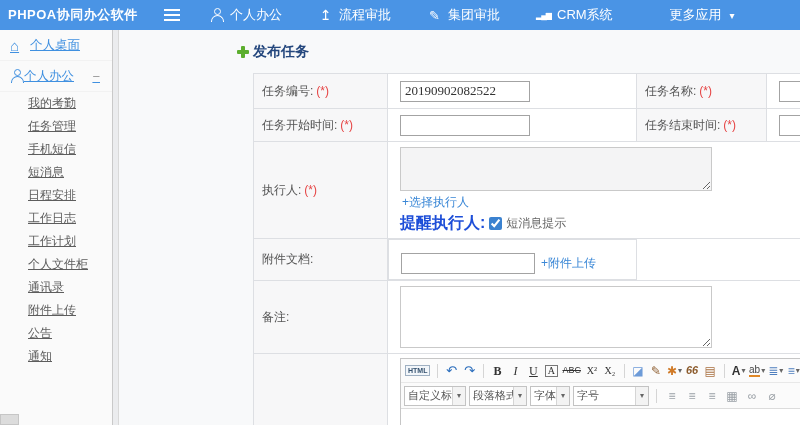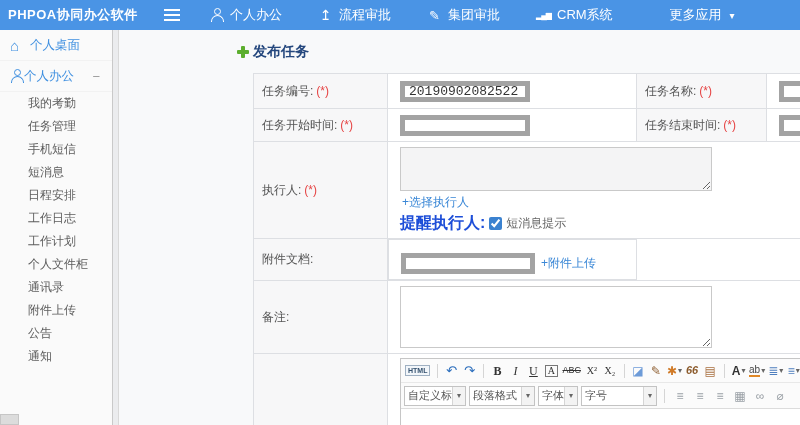--- a/index.html
+++ b/index.html
@@ -17,21 +17,21 @@
   .icon-person::before { content:""; position:absolute; left:4px; top:0; width:5px; height:5px; border:1.5px solid #fff; border-radius:50%; }
   .icon-person::after { content:""; position:absolute; left:1px; top:7px; width:11px; height:6px; border:1.5px solid #fff; border-bottom:none; border-radius:7px 7px 0 0; }
   [data-name="process-icon"]::before { content:"↥"; font-size:14px; }
   [data-name="edit-approve-icon"]::before { content:"✎"; font-size:13px; }
   [data-name="chart-icon"]::before { content:"▂▄▆"; font-size:8px; letter-spacing:-1px; }
   .t-caret { font-size:10px; margin-left:2px; }
 
   
   .sidebar { position:absolute; left:0; top:30px; width:112px; height:395px; background:#fafafa; overflow:hidden; }
   .side-divider { position:absolute; left:112px; top:30px; width:7px; height:395px; background:#ebecee; border-left:1px solid #c9c9c9; border-right:1px solid #d9d9d9; }
-  .nav-item { display:flex; align-items:center; cursor:pointer; white-space:nowrap; }
+  .nav-item { display:flex; align-items:center; cursor:pointer; white-space:nowrap;text-decoration:underline; }
   .nav-item.root { height:31px; padding-left:10px; color:#4090e0; font-size:12.5px; border-bottom:1px solid #f2f2f2; }
   .nav-item.sub  { height:23px; padding-left:28px; color:#5d5d5d; font-size:12px; }
   .s-icon { display:inline-flex; width:16px; margin-right:4px; color:#4090e0; align-items:center; }
   .sidebar [data-name="home-icon"]::before { content:"⌂"; font-size:15px; }
   .sidebar .icon-person::before { border-color:#4090e0; }
   .sidebar .icon-person::after { border-color:#4090e0; }
   .s-suffix { margin-left:auto; margin-right:12px; color:#9a9a9a; font-size:13px; }
 
   
   .content { position:absolute; left:119px; top:30px; width:681px; height:395px; background:#f8f9fa; overflow:hidden; }
@@ -40,21 +40,21 @@
   .plus-icon::before { content:""; position:absolute; left:0; top:4px; width:12px; height:4px; background:#5cae2e; border-radius:1px; }
   .plus-icon::after  { content:""; position:absolute; left:4px; top:0; width:4px; height:12px; background:#5cae2e; border-radius:1px; }
   .page-title b { font-size:14px; color:#24477d; }
 
   
   table.form { position:absolute; left:134px; top:43px; width:640px; border-collapse:collapse; table-layout:fixed; background:#fff; }
   table.form td { border:1px solid #dddfe3; vertical-align:middle; font-size:12px; }
   td.lbl { background:#f7f7f8; color:#555; padding-left:8px; }
   td.fld { background:#fff; padding-left:12px; }
   .req { color:#e64545; margin-left:3px; }
-  input.txt { height:21px; border:5px solid #a3a3a3; background:#fff; font-size:13px; padding:0 4px; font-family:Liberation Mono, monospace; color:#333; }
+  input.txt { height:21px; border:1px solid #a3a3a3; background:#fff; font-size:13px; padding:0 4px; font-family:Liberation Serif, serif; color:#333; }
   .w130 { width:130px; } .w120 { width:120px; } .w134 { width:134px; }
   textarea.ta { border:1px solid #c9c9c9; width:312px; font-family:inherit; font-size:12px; resize:both; display:block; }
   .ta-exec { height:44px; background:#f4f4f5; }
   .ta-remark { height:62px; background:#fff; }
   a.blue-link { color:#3a87d6; text-decoration:none; font-size:12px; cursor:pointer; }
   .exec-cell { padding:5px 0 4px 12px; }
   .exec-link { margin:3px 0 1px 2px; }
   .remind-line { display:flex; align-items:center; gap:4px; margin-top:2px; }
   .remind-line b { color:#1d4ed8; font-size:16px; }
   .remind-line input[type=checkbox] { width:13px; height:13px; accent-color:#3b82d0; }
@@ -90,21 +90,21 @@
   .c-quote .g { color:#8b5a2b; font-weight:bold; font-style:italic; font-size:11px; }
   .c-paste .g { color:#a97142; }
   .c-hl .g { color:#444; font-size:10px; border-bottom:2px solid #e08826; }
   .c-list .g { color:#4f7fbf; font-size:12px; }
   .c-align .g { color:#9aa0a6; font-size:12px; }
   .c-link .g { color:#9aa0a6; }
   .ed-select { display:inline-flex; align-items:center; height:20px; border:1px solid #c3c3c3; background:#fff; font-size:11px; color:#555; cursor:pointer; flex:none; }
   .ed-select .lab { padding:0 3px; overflow:hidden; white-space:nowrap; flex:1; }
   .ed-select .car { width:13px; height:100%; border-left:1px solid #d5d5d5; display:flex; align-items:center; justify-content:center; font-size:8px; color:#666; background:#f3f3f3; }
   .ed-select:nth-of-type(1) { width:62px; }
-  .ed-select:nth-of-type(2) { width:66px; }
+  .ed-select:nth-of-type(2) { width:58px; }
   .ed-select:nth-of-type(3) { width:40px; }
   .ed-select:nth-of-type(4) { width:76px; }
 
   .hscroll { position:absolute; left:0; bottom:0; width:19px; height:11px; background:#dcdcdc; border:1px solid #c6c6c6; }
 </style>
 </head>
 <body>
 
 <div class="topbar" data-name="top-navigation-bar">
   <div class="logo" data-name="app-logo">PHPOA协同办公软件</div>

